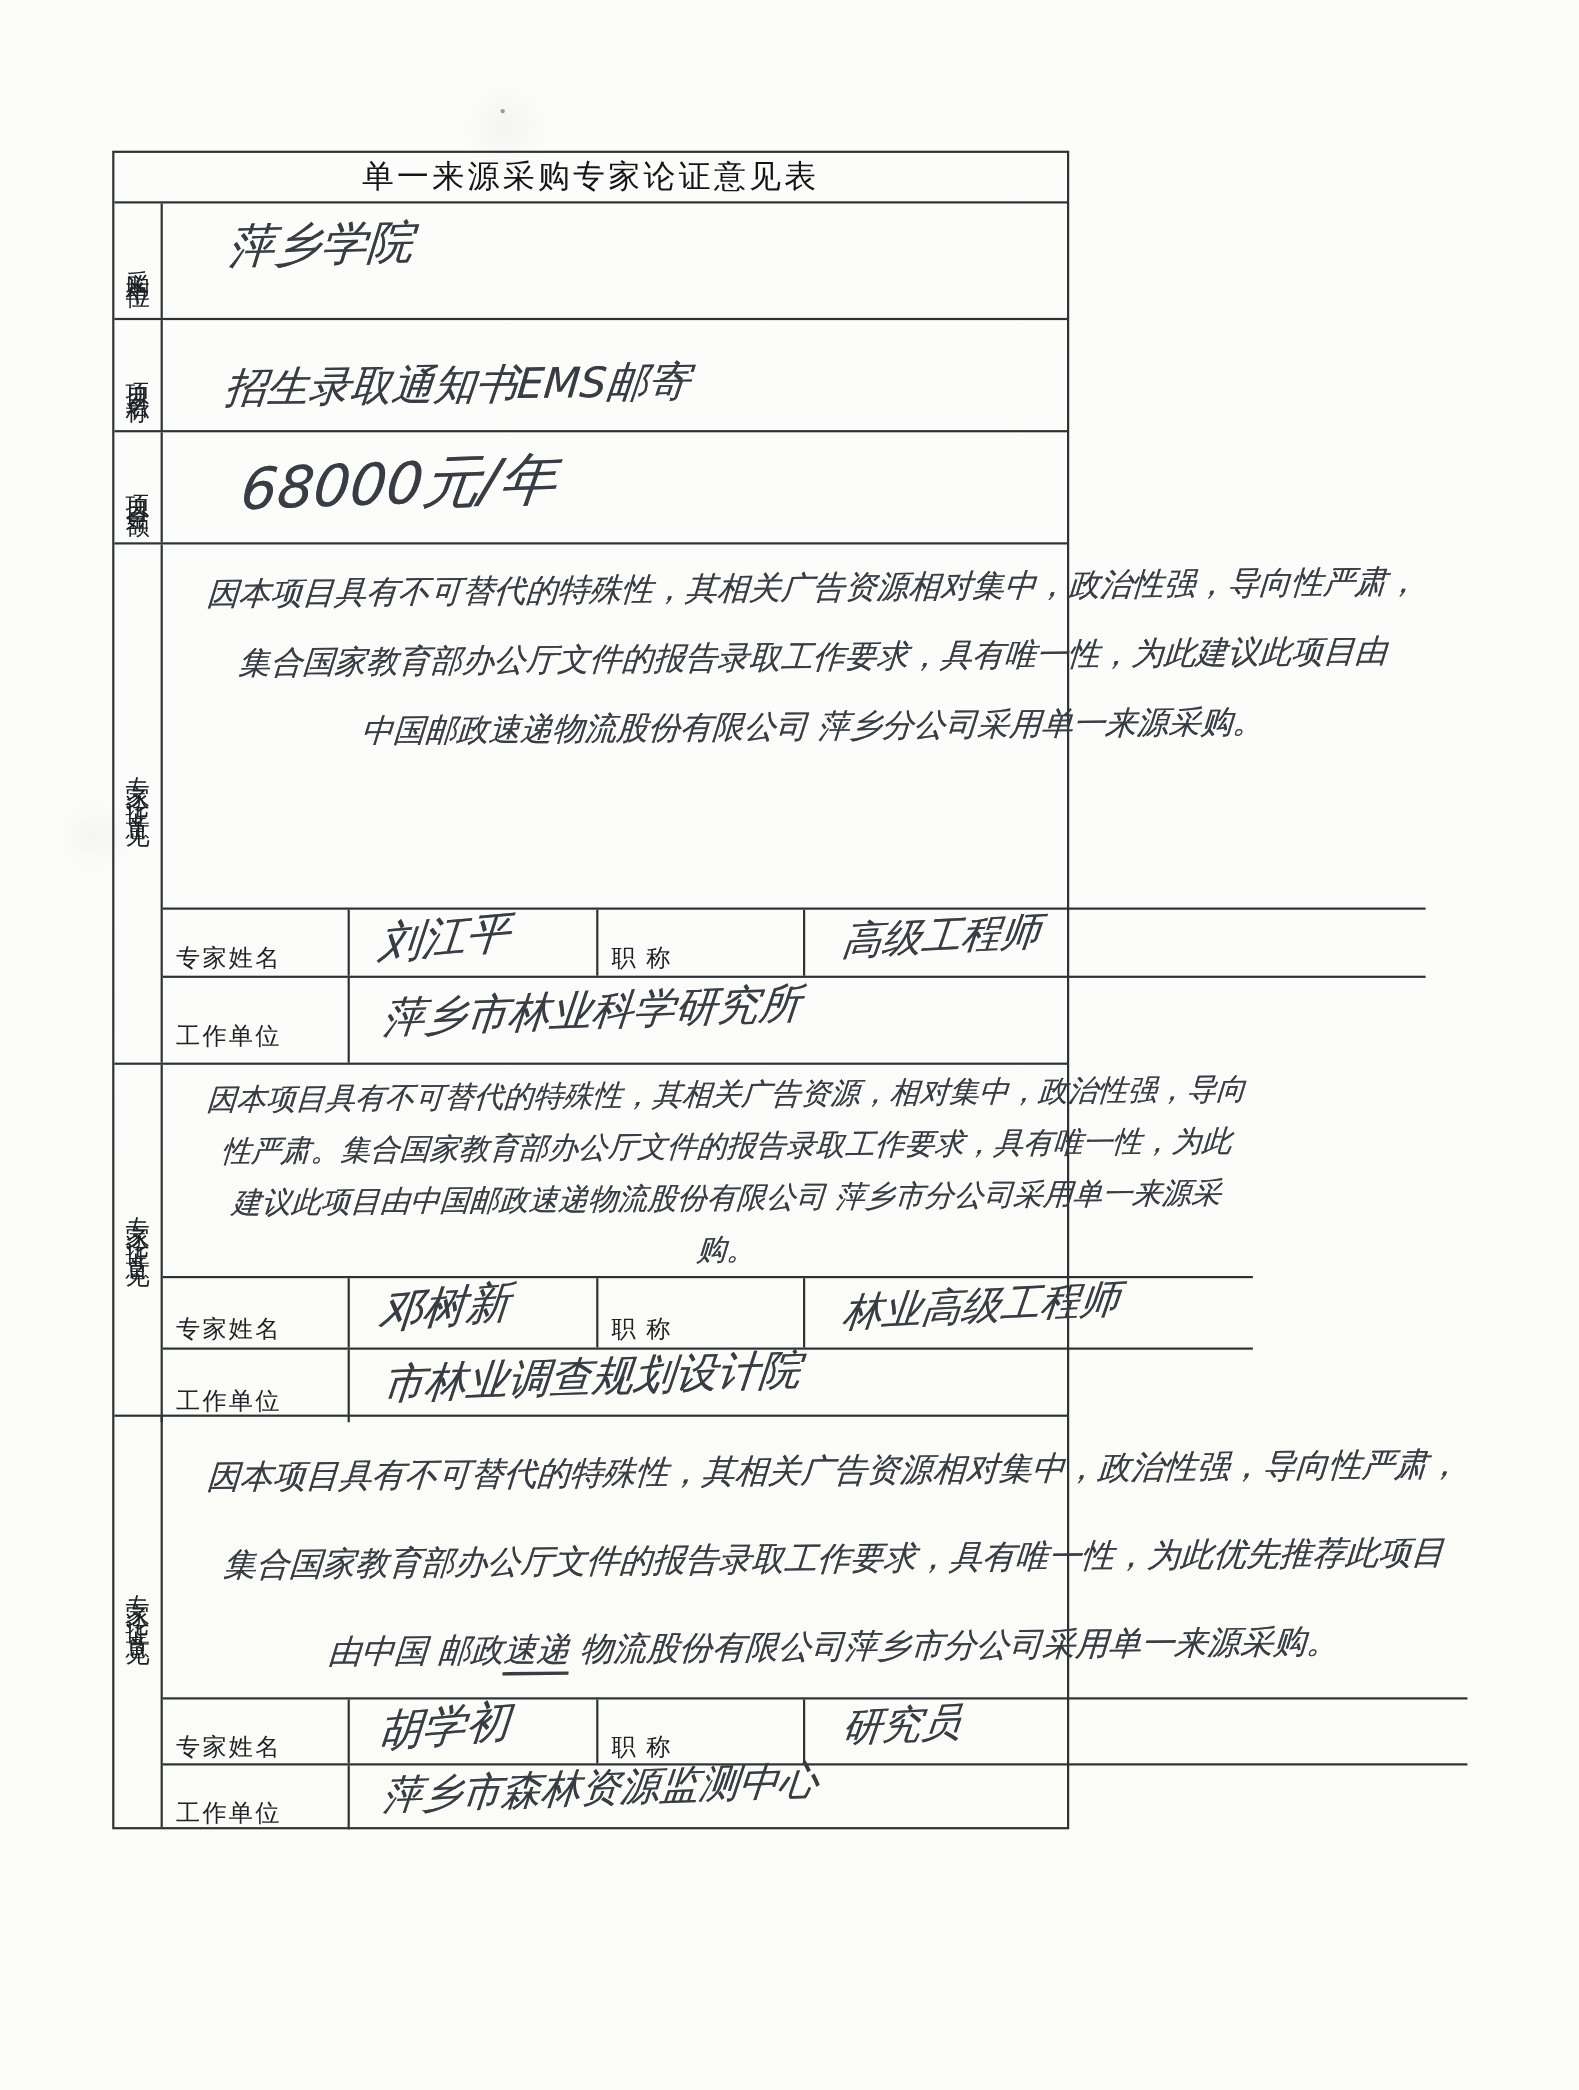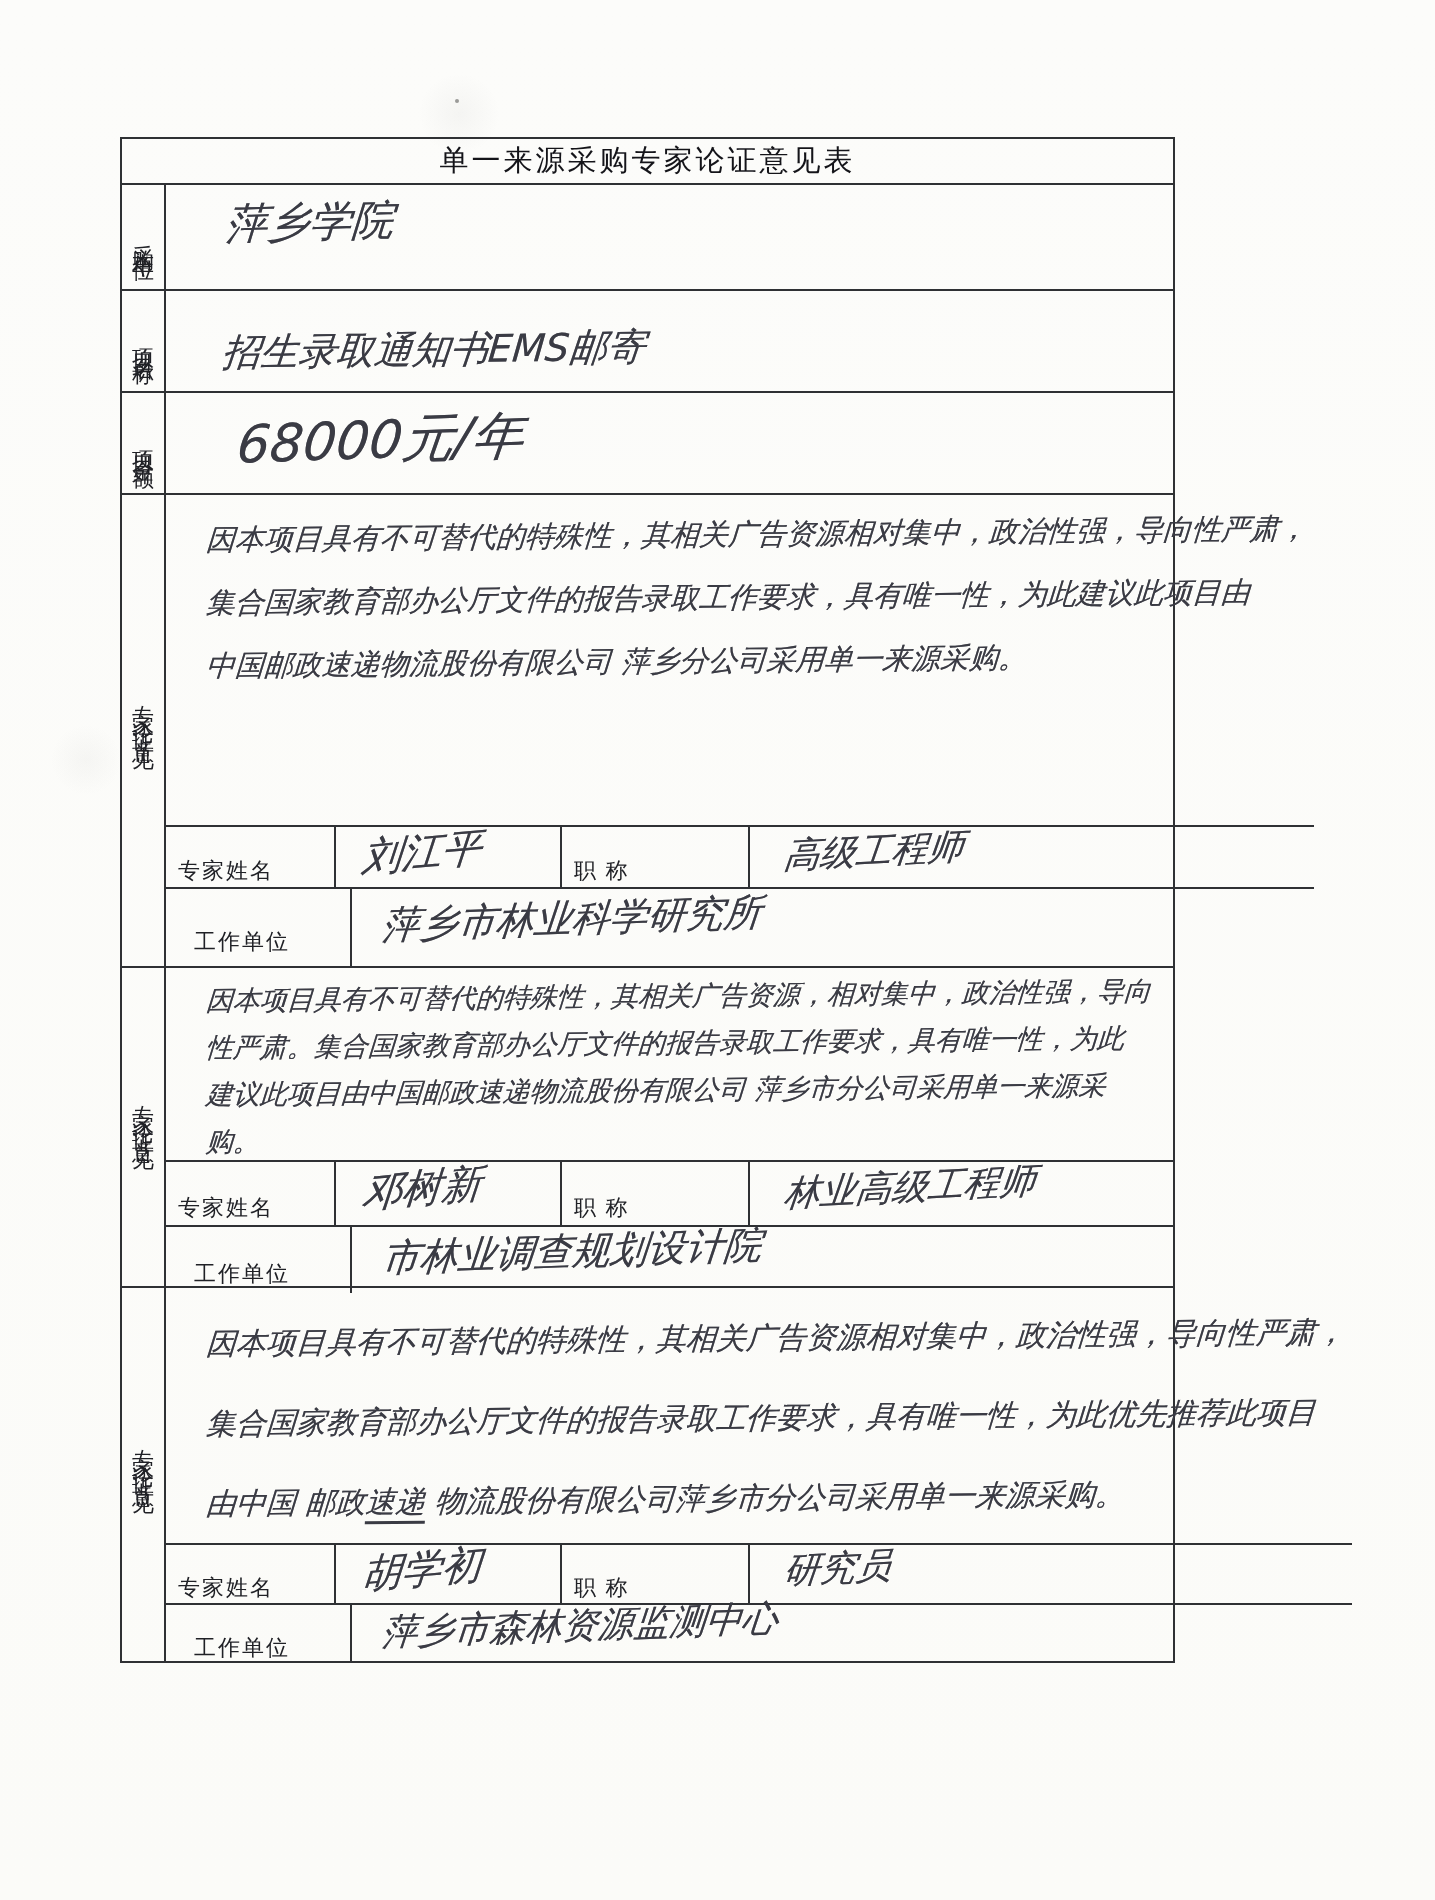--- a/index.html
+++ b/index.html
@@ -12,24 +12,25 @@
     overflow:hidden;
   }
   .scan-noise{
     position:absolute;inset:0;
     background:
       radial-gradient(circle at 32% 6%, rgba(120,120,120,.06), transparent 2%),
       radial-gradient(circle at 6% 40%, rgba(120,120,120,.05), transparent 2%),
       linear-gradient(#fcfcfa,#fbfbf8);
   }
   .sheet{
-    position:absolute;left:120px;top:137px;width:1055px;
+    position:absolute;left:102px;top:137px;width:870px;
     border:2px solid #2f3134;
     background:transparent;
     box-sizing:border-box;
+    text-align:center;
   }
   .trow{display:grid;box-sizing:border-box;border-top:2px solid #2f3134;}
   .trow:first-child{border-top:none;}
   .title-row{
     height:44px;display:flex;align-items:center;justify-content:center;
   }
   .form-title{
     font-size:29px;letter-spacing:3px;color:#141419;
   }
   .simple{grid-template-columns:44px 1fr;}
@@ -51,21 +52,21 @@
   .op3{height:375px;}
   .opgrid{grid-template-columns:44px 1fr;}
   .opright{display:flex;flex-direction:column;box-sizing:border-box;}
   .optext{box-sizing:border-box;padding:8px 6px 0 40px;overflow:visible;}
   .personrow{
     display:grid;grid-template-columns:168px 226px 188px 1fr;
     border-top:2px solid #2f3134;box-sizing:border-box;
   }
   .unitrow{
     display:grid;grid-template-columns:168px 1fr;
-    border-top:2px solid #2f3134;box-sizing:border-box;padding-left:16px;
+    border-top:2px solid #2f3134;box-sizing:border-box;
   }
   .pcell{
     box-sizing:border-box;display:flex;align-items:center;
     overflow:visible;
   }
   .pcell + .pcell{border-left:2px solid #2f3134;}
   .plabel{font-size:22px;letter-spacing:2px;padding-left:12px;color:#202126;margin-top:28px;}
   .p-op1{height:62px;}  .u-op1{height:79px;}
   .p-op2{height:65px;}  .u-op2{height:68px;}
   .p-op3{height:60px;}  .u-op3{height:58px;}

